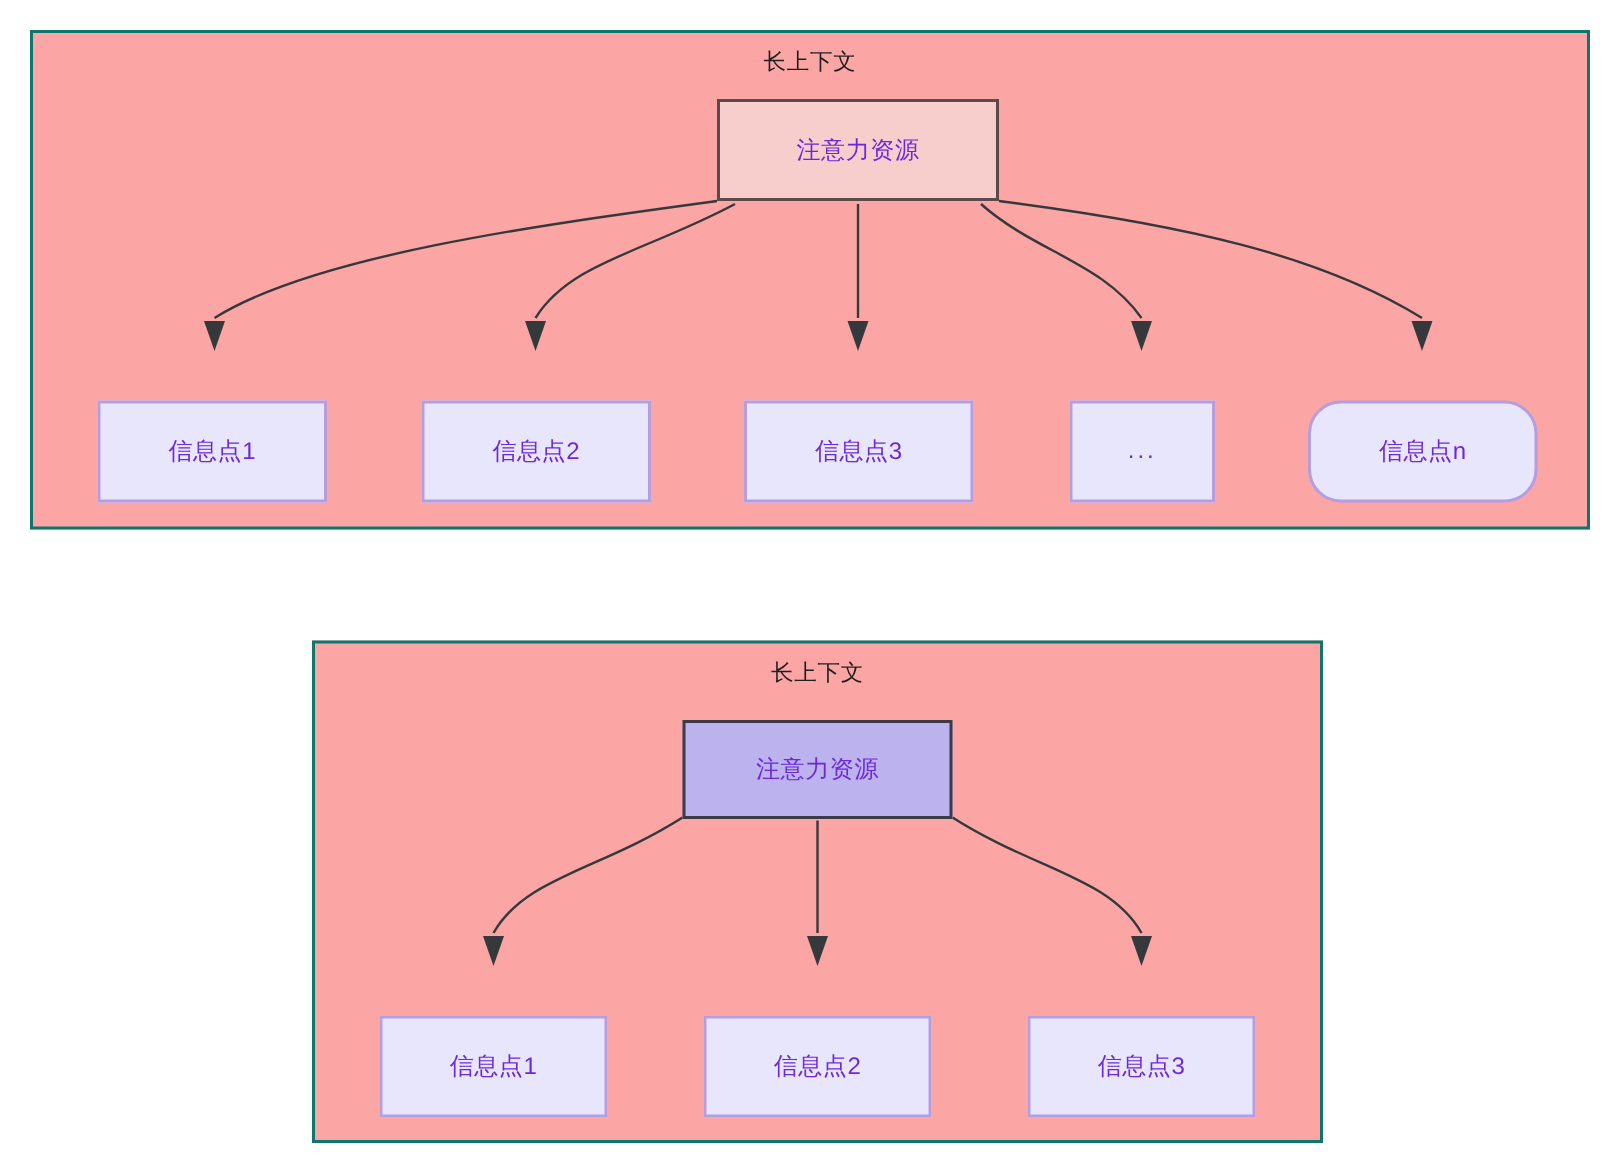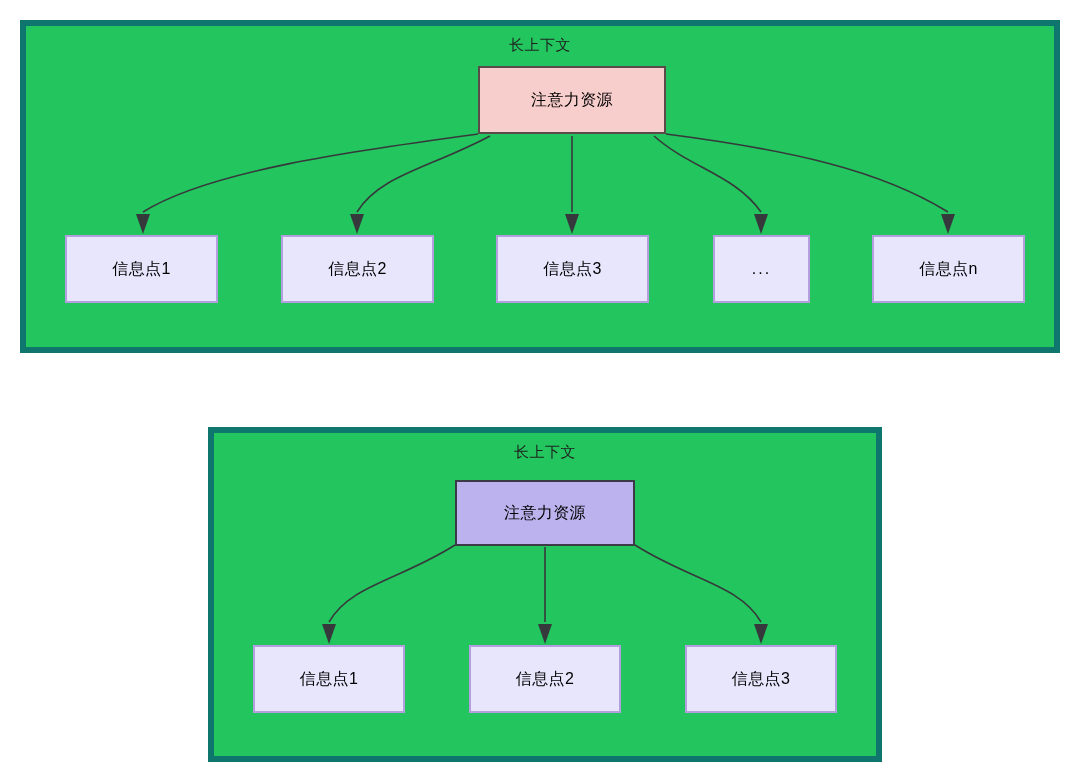--- a/index.html
+++ b/index.html
@@ -16,22 +16,22 @@
   }
   .canvas {
     position: absolute;
     left: 0; top: 0;
     width: 1080px;
     height: 774px;
   }
   .group {
     position: absolute;
     box-sizing: border-box;
-    background: #22c55e;
-    border: 6px solid #0f766e;
+    background: #fca5a5;
+    border: 2px solid #0f766e;
   }
   #group-long {
     left: 20px;
     top: 20px;
     width: 1040px;
     height: 333px;
   }
   #group-short {
     left: 208px;
     top: 427px;
@@ -49,35 +49,36 @@
     letter-spacing: 0.5px;
     white-space: nowrap;
   }
   .node {
     position: absolute;
     box-sizing: border-box;
     display: flex;
     align-items: center;
     justify-content: center;
     font-size: 16px;
-    color: #000000;
+    color: #6d28d9;
     letter-spacing: 0.4px;
     white-space: nowrap;
   }
   .node-root-pink {
     background: #f8cecc;
     border: 2px solid #5a4a4a;
   }
   .node-root-blue {
     background: #bbb2ee;
     border: 2px solid #3b3b47;
   }
   .node-info {
     background: #e8e6fd;
     border: 2px solid #b49ee0;
+    margin-top: 32px;
   }
   .edges {
     position: absolute;
     left: 0;
     top: 0;
     width: 1080px;
     height: 774px;
     pointer-events: none;
     overflow: visible;
   }
@@ -134,21 +135,21 @@
   </div>
 
   <div class="node node-info" style="left:496px; top:235px; width:153px; height:68px;">
     <span>信息点3</span>
   </div>
 
   <div class="node node-info" style="left:713px; top:235px; width:97px; height:68px;">
     <span class="dots">...</span>
   </div>
 
-  <div class="node node-info" style="left:872px; top:235px; width:153px; height:68px;">
+  <div class="node node-info" style="left:872px; top:235px; width:153px; height:68px;border-radius:22px;">
     <span>信息点n</span>
   </div>
 
   <div class="group" id="group-short">
     <div class="group-title">长上下文</div>
   </div>
 
   <svg class="edges" viewBox="0 0 1080 774" width="1080" height="774">
     <path class="edge-path" d="M 455 545 C 400 580 350 585 329 622"></path>
     <polygon class="edge-head" points="329,644 322,624 336,624"></polygon>

